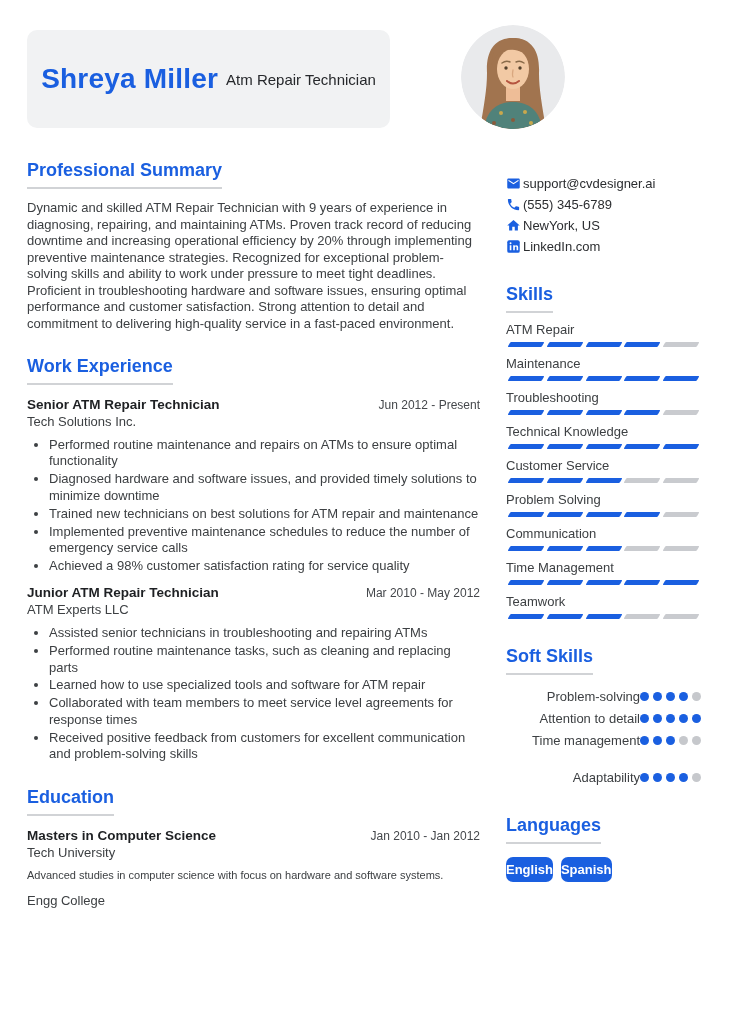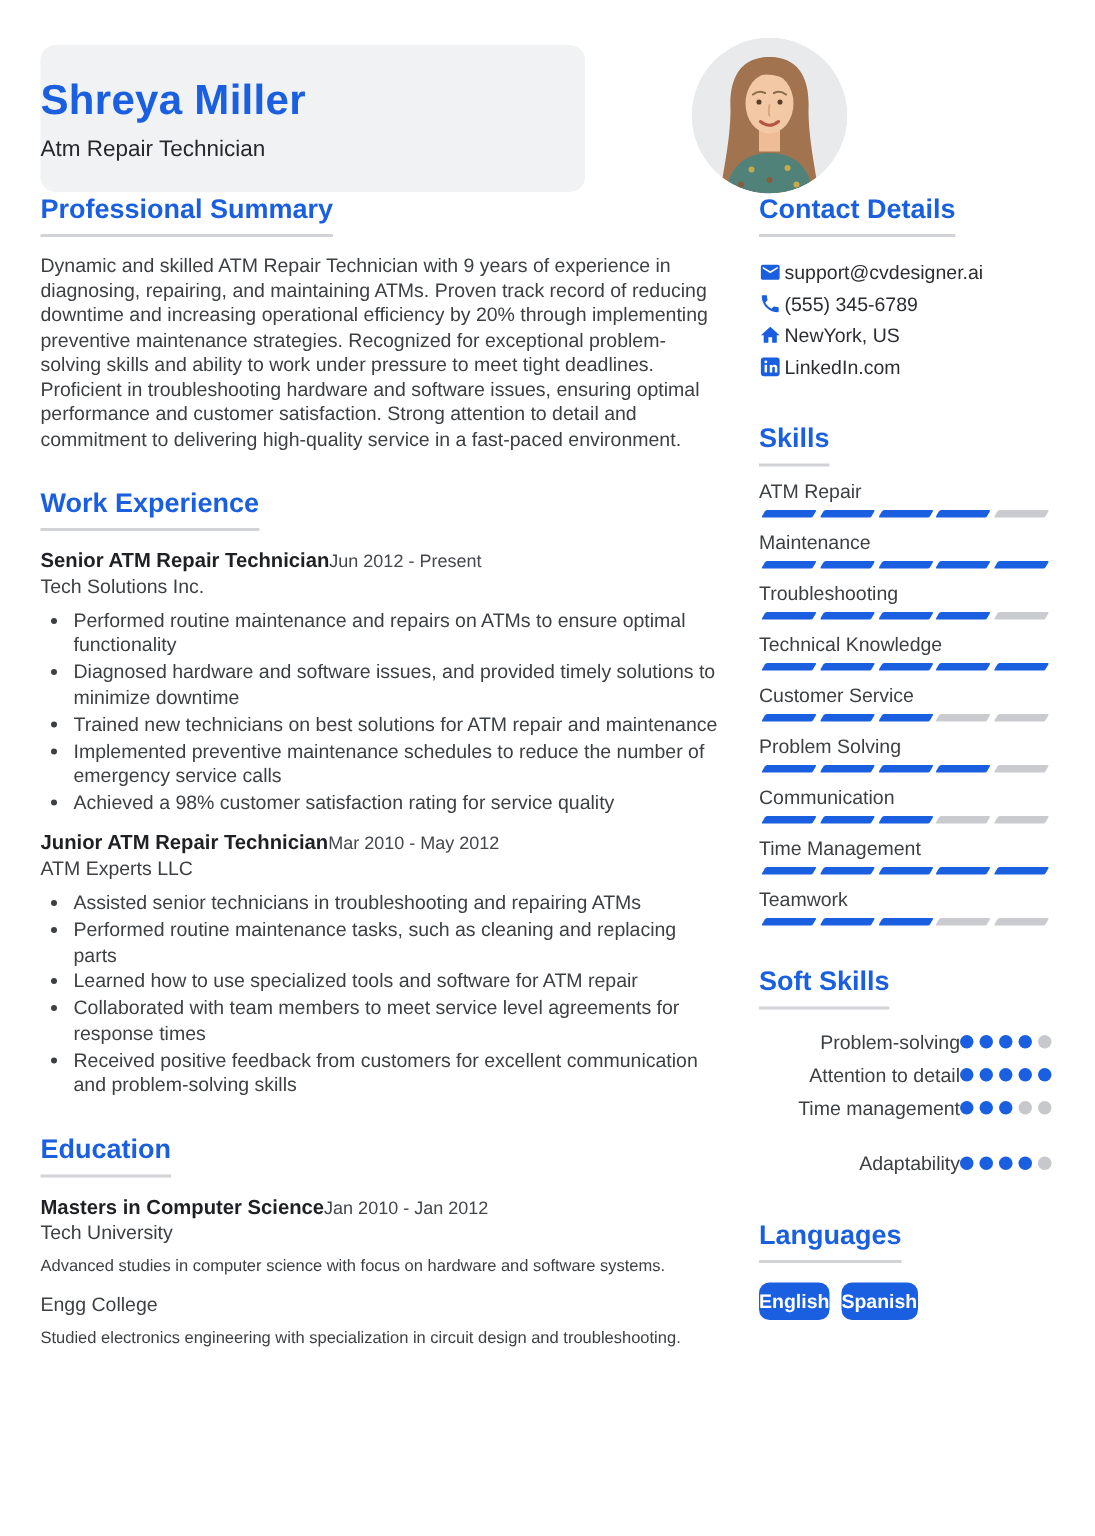--- a/index.html
+++ b/index.html
@@ -11,41 +11,41 @@
     --seg-off:#c9cbcf;
     --card:#f1f2f3;
   }
   *{box-sizing:border-box}
   body{margin:0;background:#fff;color:var(--text);font-family:"Liberation Sans",sans-serif}
   .page{width:730px;height:1024px;background:#fff;overflow:hidden;position:relative}
 
   
   .header-row{display:flex;align-items:flex-start;padding:30px 0 0 27px}
   .header-card{width:363px;height:98px;background:var(--card);border-radius:10px;
-    display:flex;flex-direction:column;justify-content:center;gap:8px}
+    display:flex;flex-direction:row;align-items:center;justify-content:center;gap:8px}
   .name{margin:0;font-size:28px;font-weight:bold;color:var(--accent);letter-spacing:.2px}
   .subtitle{font-size:15px;color:#26282b}
   .photo{width:104px;height:104px;border-radius:50%;overflow:hidden;margin-left:71px;margin-top:-5px;flex:none}
 
   
-  .columns{display:flex;padding:0 27px;}
+  .columns{display:flex;padding:0 27px;margin-top:31px}
   .col-left{width:453px;flex:none}
   .col-right{width:195px;flex:none;margin-left:26px}
   h2.sec{display:table;margin:0;font-size:18px;font-weight:bold;color:var(--accent);
     padding-bottom:6px;border-bottom:2px solid var(--line);white-space:nowrap}
   .col-left section + section{margin-top:24px}
   .col-right section + section{margin-top:27px}
 
   
   .summary-text{margin:11px 0 0;font-size:13px;line-height:16.5px;color:var(--text)}
 
   
   .job{margin-top:12px}
   .job + .job{margin-top:11px}
-  .entry-head{display:flex;justify-content:flex-start;align-items:baseline}
+  .entry-head{display:flex;justify-content:space-between;align-items:baseline}
   .entry-title{font-size:13.5px;font-weight:bold;color:var(--title)}
   .entry-dates{font-size:12px;color:var(--muted);flex:none}
   .entry-sub{font-size:13px;color:var(--text);margin-top:2px}
   .job ul{margin:8px 0 0;padding-left:22px}
   .job li{font-size:13px;line-height:16.4px;margin:1.5px 0;color:var(--text)}
   .edu{margin-top:12px}
   .edu + .edu{margin-top:10px}
   .edu-desc{margin:7px 0 0;font-size:11px;line-height:16.4px;color:var(--text)}
 
   
@@ -166,29 +166,27 @@
     <div class="entry-head">
       <span class="entry-title">Masters in Computer Science</span>
       <span class="entry-dates">Jan 2010 - Jan 2012</span>
     </div>
     <div class="entry-sub">Tech University</div>
     <p class="edu-desc">Advanced studies in computer science with focus on hardware and software systems.</p>
   </div>
 
   <div class="edu">
     <div class="entry-sub">Engg College</div>
-    <p class="edu-desc">Studied electronics engineering with specialization in circuit design and troubleshooting.</p>
   </div>
 </div>
       </section>
     </div>
 
     <div class="col-right">
       <section>
-        <h2 class="sec">Contact Details</h2>
         <div class="contact-list">
           <div class="c-row">
             <svg viewBox="0 0 24 24">
                 <path fill="#1a5fe0" d="M20 4H4c-1.1 0-2 .9-2 2v12c0 1.1.9 2 2 2h16c1.1 0 2-.9 2-2V6c0-1.1-.9-2-2-2zm0 4l-8 5-8-5V6l8 5 8-5v2z"></path>
               </svg>
             <span class="c-text">support@cvdesigner.ai</span>
           </div>
           <div class="c-row">
             <svg viewBox="0 0 24 24">
                 <path fill="#1a5fe0" d="M6.62 10.79c1.44 2.83 3.76 5.14 6.59 6.59l2.2-2.2c.27-.27.67-.36 1.02-.24 1.12.37 2.33.57 3.57.57.55 0 1 .45 1 1V20c0 .55-.45 1-1 1-9.39 0-17-7.61-17-17 0-.55.45-1 1-1h3.5c.55 0 1 .45 1 1 0 1.25.2 2.45.57 3.57.11.35.03.74-.25 1.02l-2.2 2.2z"></path>

